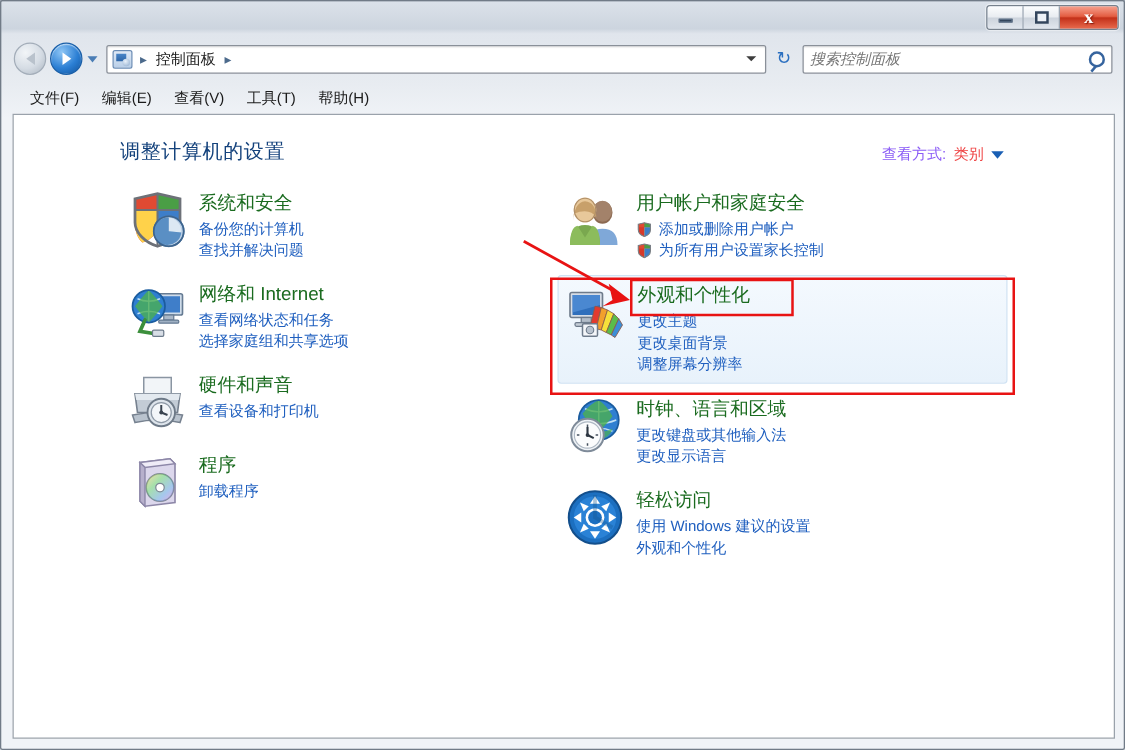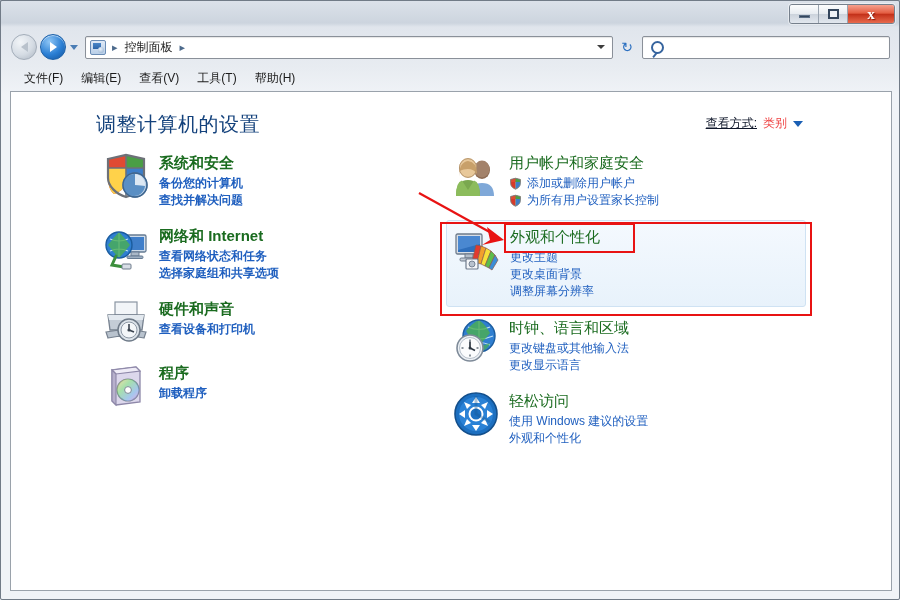--- a/index.html
+++ b/index.html
@@ -218,45 +218,45 @@
     left: 9px; top: 90px;
     width: 882px; height: 500px;
     background: #ffffff;
     border: 1px solid #9aa2ab;
     overflow: hidden;
   }
 
   .page-title {
     position: absolute;
     left: 85px; top: 19px;
-    font-size: 20px; color: #14427c;
+    font-size: 16px; color: #14427c;
     letter-spacing: 0.5px;
     text-align: right;
   }
   .viewby {
     position: absolute;
     right: 88px; top: 23px;
     display: flex; align-items: center;
     font-size: 12px;
   }
-  .viewby-label { color: #0f172a; text-decoration: underline; }
+  .viewby-label { color: #8b5cf6; }
   .viewby-value { color: #ef4444; margin-left: 6px; }
   .viewby-caret {
     width: 0; height: 0; margin-left: 6px;
     border-left: 5px solid transparent;
     border-right: 5px solid transparent;
     border-top: 6px solid #1a5fb4;
   }
 
   
   .col {
     position: absolute; top: 55px;
     width: 360px;
   }
-  .col-left  { left: 85px; font-weight: bold; }
+  .col-left  { left: 85px; }
   .col-right { left: 435px; }
 
   .cat {
     position: relative;
     display: flex;
     padding: 5px 6px 6px 6px;
     margin-bottom: 5px;
   }
   .cat.highlight {
     background: linear-gradient(180deg, #f4f9fe 0%, #e8f2fb 100%);
@@ -352,20 +352,21 @@
       <span class="addr-caret">
         <span class="tri-down-sm"></span>
       </span>
     </div>
 
     <div class="refreshbtn">
       <span class="refresh-glyph">↻</span>
     </div>
 
     <div class="searchbox">
+      <input type="text" placeholder="搜索控制面板" style="">
       <span class="magnifier"></span>
     </div>
   </div>
 
   <div class="menubar">
     <span class="menuitem">文件(F)</span>
     <span class="menuitem">编辑(E)</span>
     <span class="menuitem">查看(V)</span>
     <span class="menuitem">工具(T)</span>
     <span class="menuitem">帮助(H)</span>

